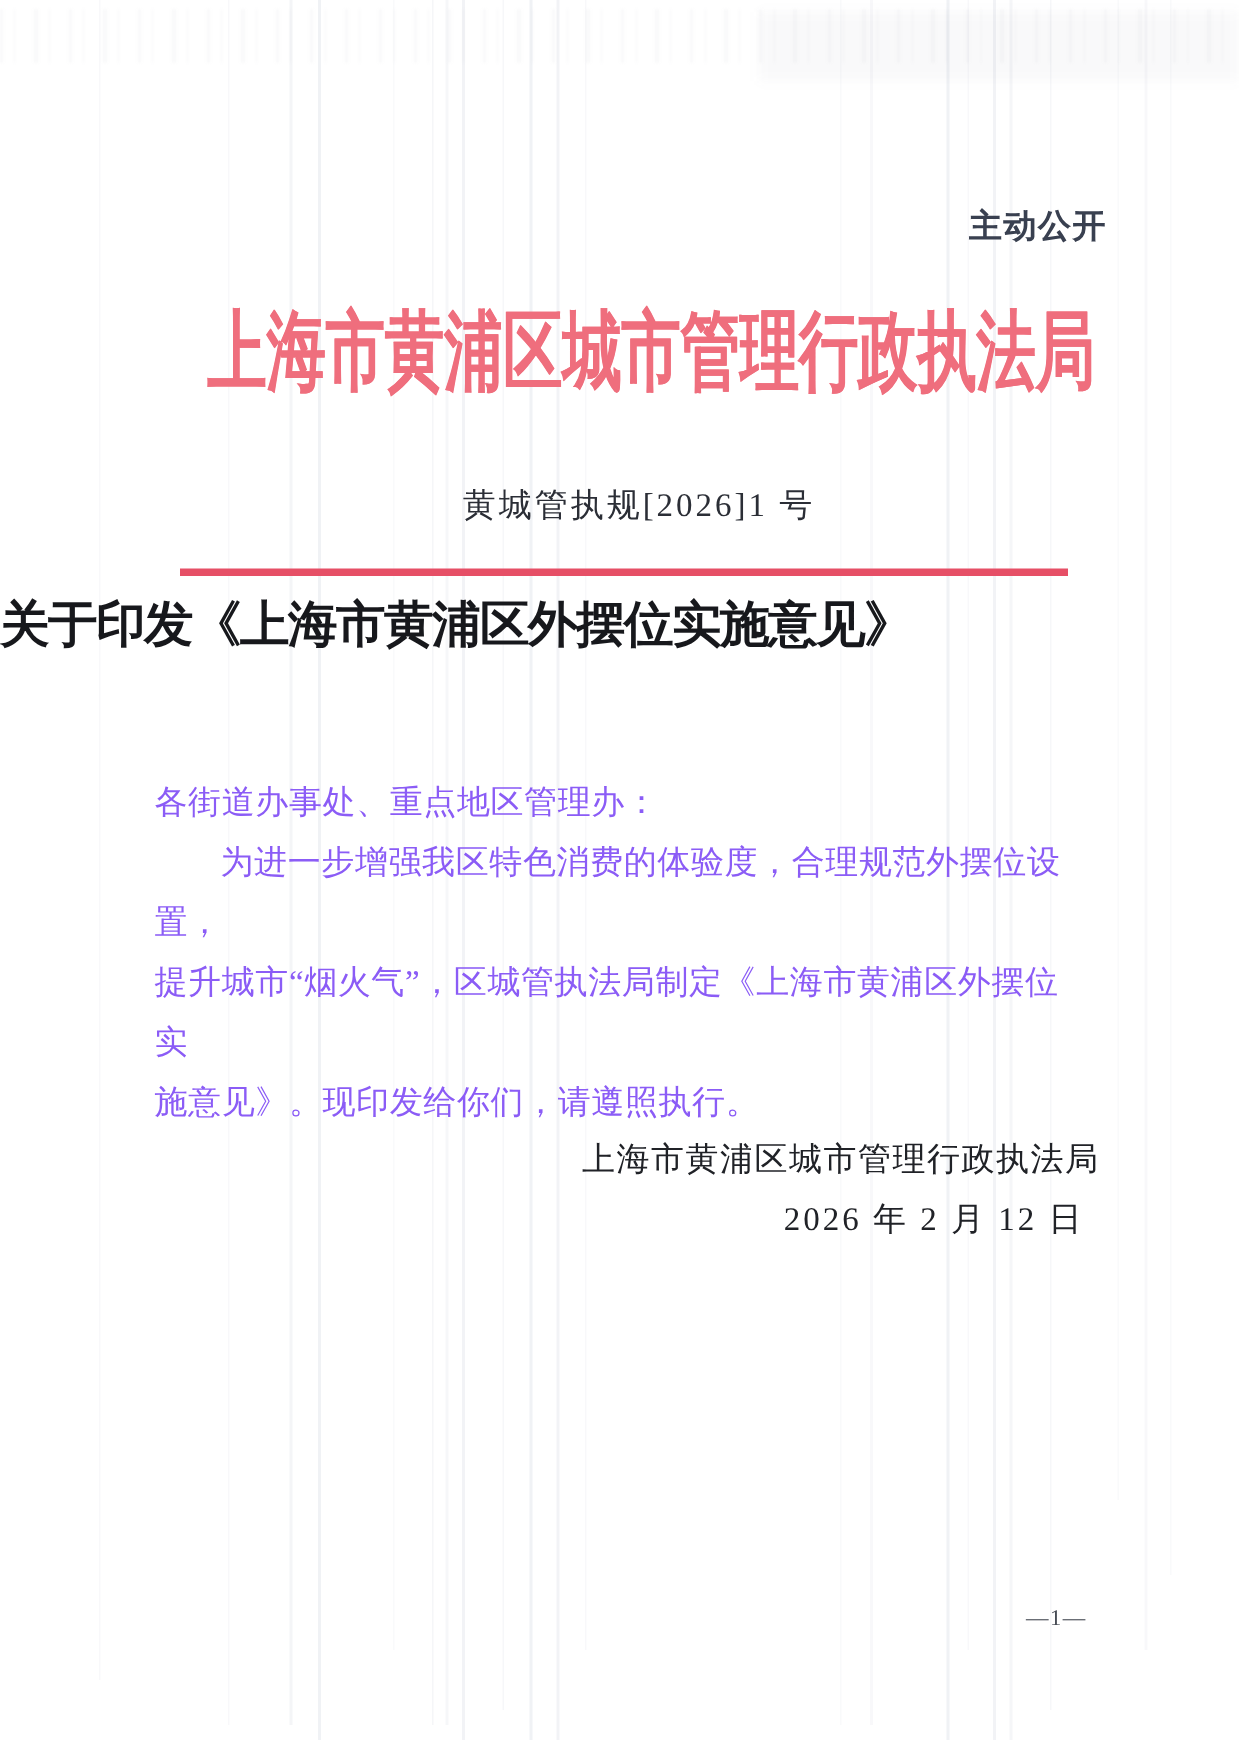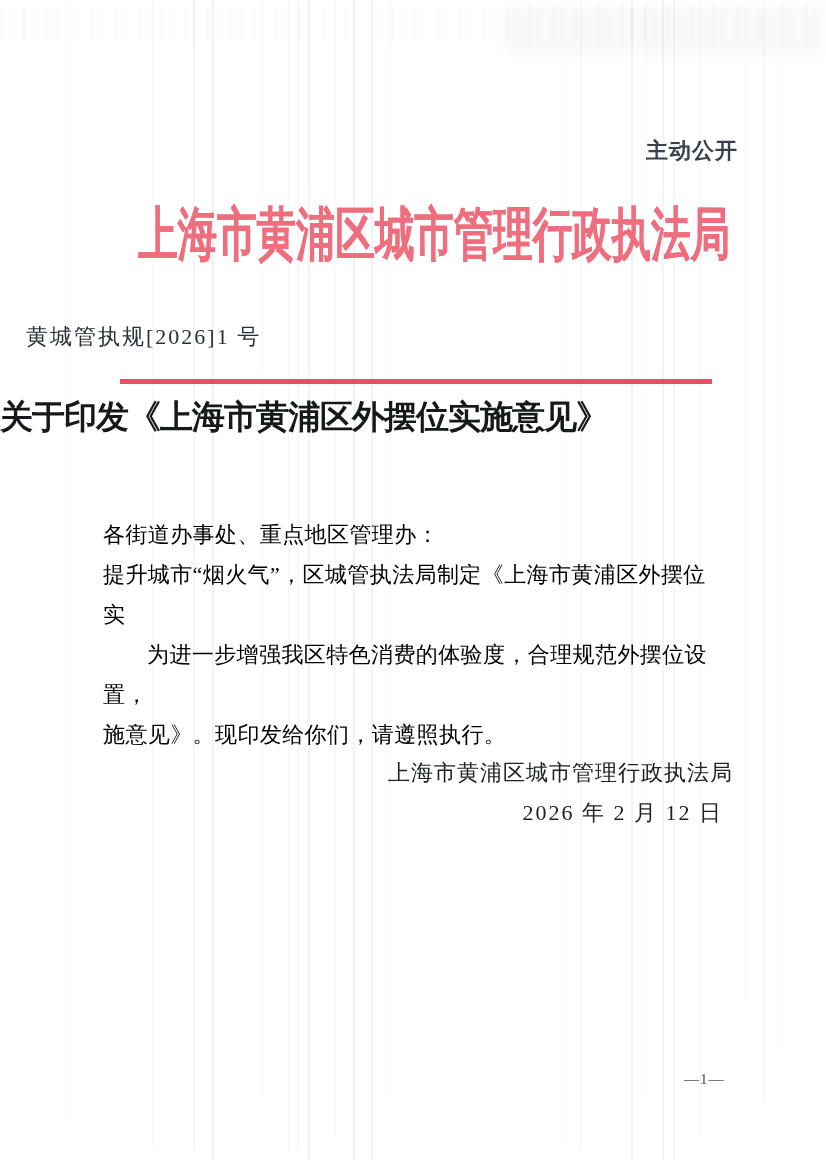--- a/index.html
+++ b/index.html
@@ -45,37 +45,37 @@
     position: absolute; top: 200px; left: 0; right: 0;
     text-align: center; white-space: nowrap;
     font-size: 58px; font-weight: 700; line-height: 70px;
     color: var(--header-red, #ef6e7d);
     transform: translateX(6px) scaleX(0.68);
     transform-origin: 50% 50%;
     text-shadow: 0.5px 0 0 var(--header-red, #ef6e7d);
   }
   .docnum {
     position: absolute; top: 322px; left: 0; right: 0;
-    text-align: left; text-indent: 26px;
+    text-align: center; text-indent: 26px;
     font-size: 22px; letter-spacing: 2px; color: #2b2e36;
   }
   .redline {
     position: absolute; top: 379px; left: 120px; width: 592px; height: 5px;
     background: var(--rule-red, #e64f66);
   }
   .title {
     position: absolute; top: 394px; left: 0; right: 0;
     text-align: left;
     font-size: 33px; font-weight: 700; line-height: 46px;
     letter-spacing: -1px; color: #17181c;
   }
   .body-block {
     position: absolute; top: 515px; left: 103px; width: 622px;
     font-size: 22px; line-height: 40px; letter-spacing: 0.4px;
-    color: #000000;
+    color: #8b5cf6;
   }
   .bodyline.indent { text-indent: 2em; }
   .sig-block {
     position: absolute; top: 753px; right: 93px;
     text-align: right;
     font-size: 22px; line-height: 40px; letter-spacing: 1px;
     color: #202227;
   }
   .sig-date { margin-right: 10px; letter-spacing: 2px; text-align: right; }
   .pagenum {
@@ -122,22 +122,22 @@
   <div class="docnum">黄城管执规[2026]1 号</div>
 
   <div class="redline"></div>
 
   <div class="title">
     <div>关于印发《上海市黄浦区外摆位实施意见》</div>
   </div>
 
   <div class="body-block">
     <div class="bodyline">各街道办事处、重点地区管理办：</div>
+    <div class="bodyline indent">为进一步增强我区特色消费的体验度，合理规范外摆位设置，</div>
     <div class="bodyline">提升城市“烟火气”，区城管执法局制定《上海市黄浦区外摆位实</div>
-    <div class="bodyline indent">为进一步增强我区特色消费的体验度，合理规范外摆位设置，</div>
     <div class="bodyline">施意见》。现印发给你们，请遵照执行。</div>
   </div>
 
   <div class="sig-block">
     <div>上海市黄浦区城市管理行政执法局</div>
     <div class="sig-date">2026 年 2 月 12 日</div>
   </div>
 
   <div class="pagenum">—1—</div>
 

